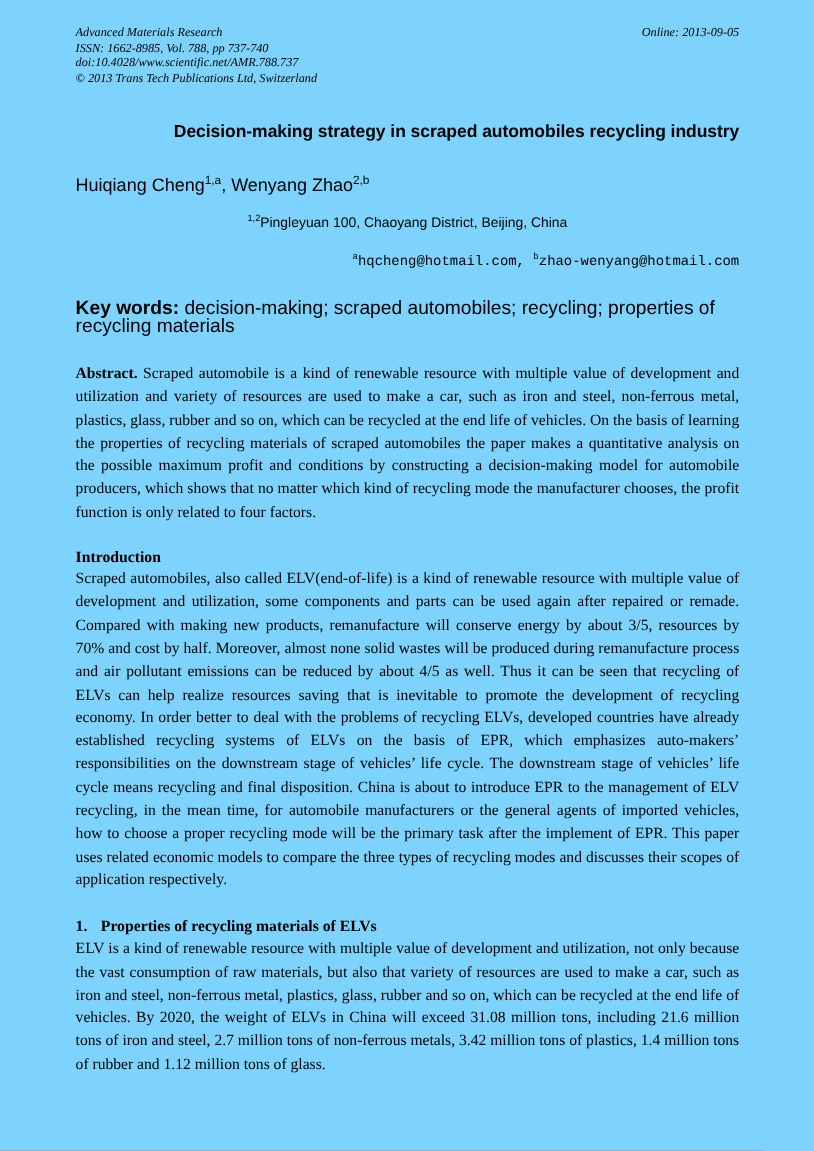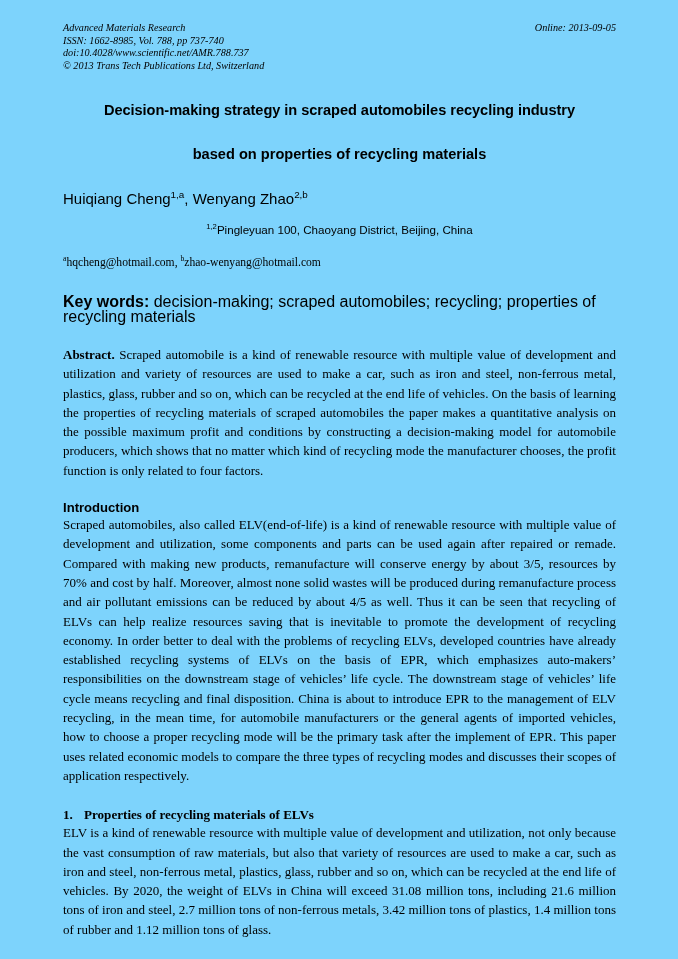--- a/index.html
+++ b/index.html
@@ -42,21 +42,21 @@
   .journal-right {
     position: absolute;
     right: 0;
     top: 0;
     white-space: nowrap;
   }
 
   
   .title-block {
     margin-top: 24px;
-    text-align: center;
+    text-align: right;
     font-family: "Liberation Sans", "DejaVu Sans", sans-serif;
     font-weight: bold;
     font-size: 14.6px;
     color: #000;
   }
   .title-line-1 { letter-spacing: -0.05px; }
   .title-line-2 { margin-top: 28px; }
 
   
   .authors {
@@ -68,22 +68,22 @@
   }
   .affiliation {
     margin-top: 16px;
     text-align: center;
     font-family: "Liberation Sans", "DejaVu Sans", sans-serif;
     font-size: 11.6px;
     color: #000;
   }
   .emails {
     margin-top: 20px;
-    text-align: left;
-    font-family: Liberation Serif, serif;
+    text-align: right;
+    font-family: Liberation Mono, monospace;
     font-size: 11.6px;
     color: #000;
   }
   sup {
     font-size: 0.66em;
     vertical-align: super;
     line-height: 0;
   }
 
   
@@ -105,21 +105,21 @@
     text-align: justify;
     text-justify: inter-word;
   }
   .abstract {
     margin-top: 21px;
   }
   .abstract b { font-weight: bold; }
 
   .section-heading {
     margin-top: 20px;
-    font-family: Liberation Sans, sans-serif;
+    font-family: Liberation Serif, serif;
     font-weight: bold;
     font-size: 13.1px;
     color: #000;
   }
   .numbered-heading {
     margin-top: 22px;
     font-family: "Liberation Serif", "DejaVu Serif", serif;
     font-weight: bold;
     font-size: 13.1px;
     color: #000;
@@ -142,21 +142,20 @@
         <div>Advanced Materials Research</div>
         <div>ISSN: 1662-8985, Vol. 788, pp 737-740</div>
         <div>doi:10.4028/www.scientific.net/AMR.788.737</div>
         <div>© 2013 Trans Tech Publications Ltd, Switzerland</div>
       </div>
       <div class="journal-right">Online: 2013-09-05</div>
     </div>
 
     <div class="title-block">
       <div class="title-line-1">Decision-making strategy in scraped automobiles recycling industry</div>
-      <div class="title-line-2">based on properties of recycling materials</div>
     </div>
 
     <div class="authors">
       <span>Huiqiang Cheng</span><sup>1,a</sup><span>, </span><span>Wenyang Zhao</span><sup>2,b</sup>
     </div>
 
     <div class="affiliation">
       <sup>1,2</sup><span>Pingleyuan 100, Chaoyang District, Beijing, China</span>
     </div>
 

